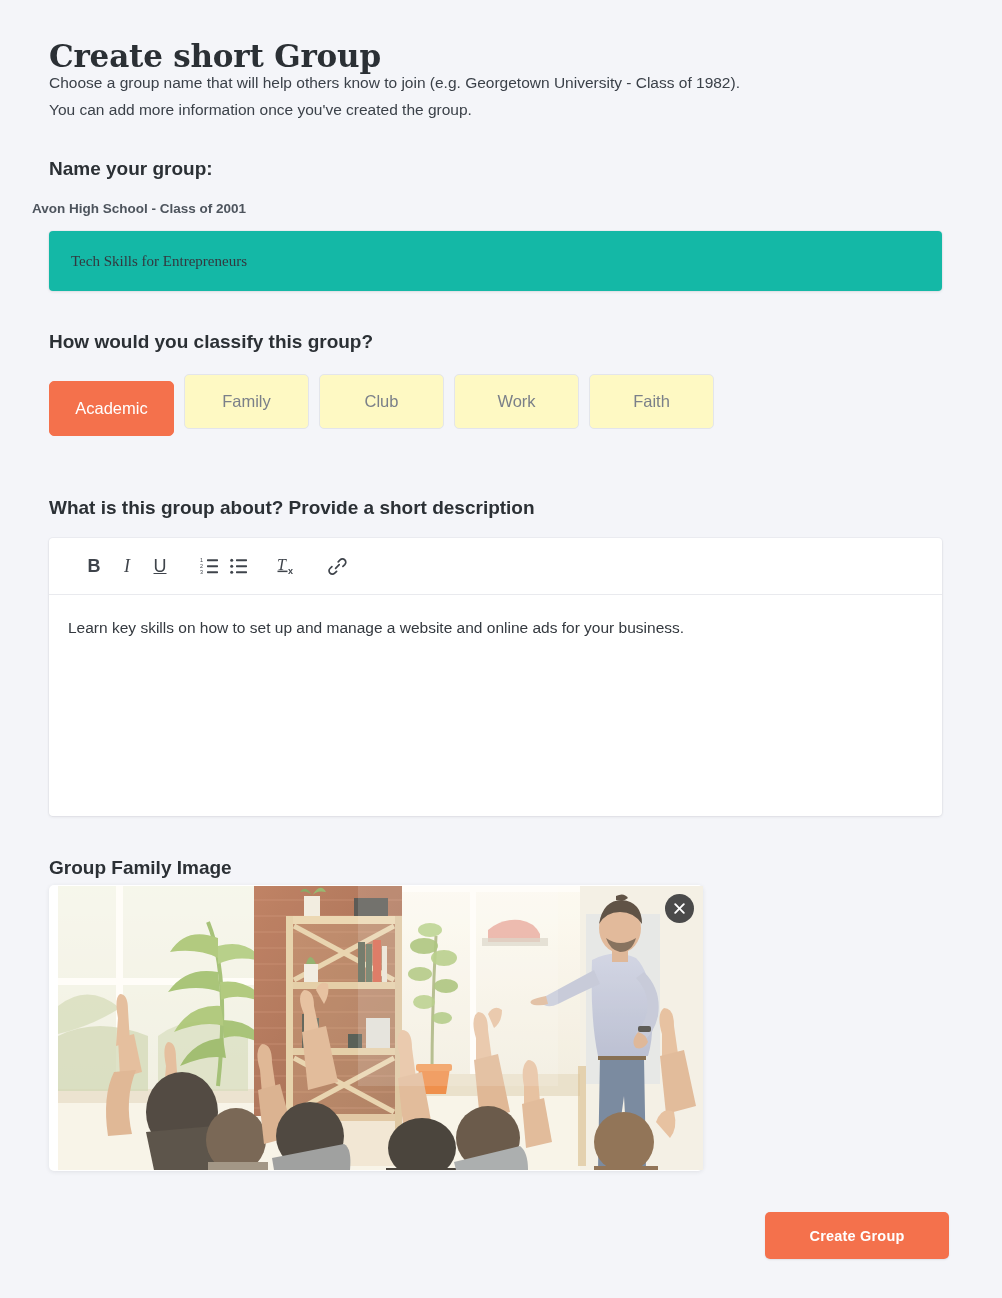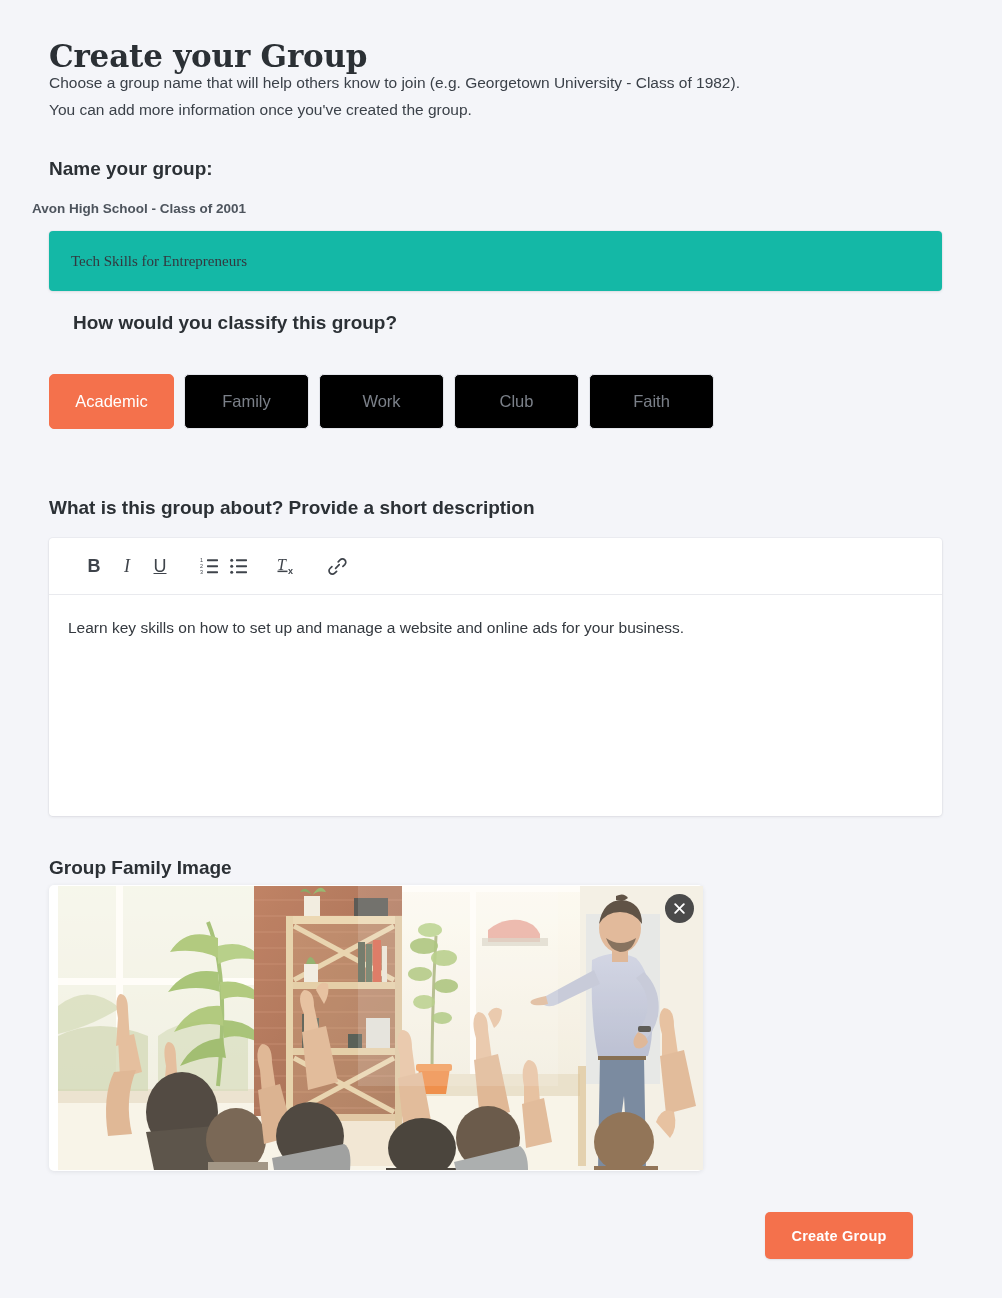--- a/index.html
+++ b/index.html
@@ -39,21 +39,21 @@
   
   .section-label {
     position: absolute;
     left: 49px;
     font-size: 19px;
     font-weight: 700;
     color: #2b3035;
     white-space: nowrap;
   }
   .label-name { top: 158px; }
-  .label-classify { top: 312px; margin-left: 24px; }
+  .label-classify { top: 331px; }
   .label-about { top: 497px; }
   .label-cover { top: 857px; }
 
   .hint-text {
     position: absolute;
     left: 32px; top: 201px;
     font-size: 13.5px;
     font-weight: 700;
     color: #4d545d;
     white-space: nowrap;
@@ -85,29 +85,30 @@
   .chip {
     height: 55px;
     min-width: 125px;
     padding: 0 20px;
     display: flex;
     align-items: center;
     justify-content: center;
     border-radius: 5px;
     font-size: 16.5px;
     color: #7b8089;
-    background: #000000;
+    background: #fef9c3;
     border: 1px solid #e3e5eb;
     cursor: pointer;
     user-select: none;
   }
   .chip.selected {
     background: #f4714c;
     border-color: #f4714c;
     color: #ffffff;
+    margin-top: 7px;
   }
 
   
   .editor-card {
     position: absolute;
     left: 49px; top: 538px;
     width: 893px; height: 278px;
     background: #ffffff;
     border-radius: 4px;
     box-shadow: 0 1px 3px rgba(40,46,60,0.09), 0 0 0 1px rgba(40,46,60,0.03);
@@ -168,55 +169,55 @@
     align-items: center;
     justify-content: center;
     cursor: pointer;
     z-index: 5;
   }
 
   
   .submit-btn {
     position: absolute;
     left: 765px; top: 1212px;
-    width: 148px; height: 47px;
+    width: 184px; height: 47px;
     background: #f4714c;
     border: none;
     border-radius: 5px;
     color: #ffffff;
     font-family: "Liberation Sans", sans-serif;
     font-size: 14.5px;
     font-weight: 700;
     letter-spacing: 0.2px;
     cursor: pointer;
     box-shadow: 0 1px 2px rgba(40,46,60,0.10);
   }
 </style>
 </head>
 <body>
 
 <div class="page">
 
-  <h1 class="page-title">Create your Group</h1>
+  <h1 class="page-title">Create short Group</h1>
 
   <div class="subtitle">
     <div>Choose a group name that will help others know to join (e.g. Georgetown University - Class of 1982).</div>
     <div>You can add more information once you've created the group.</div>
   </div>
 
   <div class="section-label label-name">Name your group:</div>
   <div class="hint-text">Avon High School - Class of 2001</div>
   <input class="name-input" type="text" value="Tech Skills for Entrepreneurs" style="">
 
   <div class="section-label label-classify">How would you classify this group?</div>
   <div class="chip-row">
     <div class="chip selected">Academic</div>
     <div class="chip">Family</div>
+    <div class="chip">Club</div>
     <div class="chip">Work</div>
-    <div class="chip">Club</div>
     <div class="chip">Faith</div>
   </div>
 
   <div class="section-label label-about">What is this group about? Provide a short description</div>
   <div class="editor-card">
     <div class="editor-toolbar">
       <div class="tb-btn tb-gap-a">
           <span class="tb-b">B</span>
         </div>
       <div class="tb-btn tb-gap-a">

